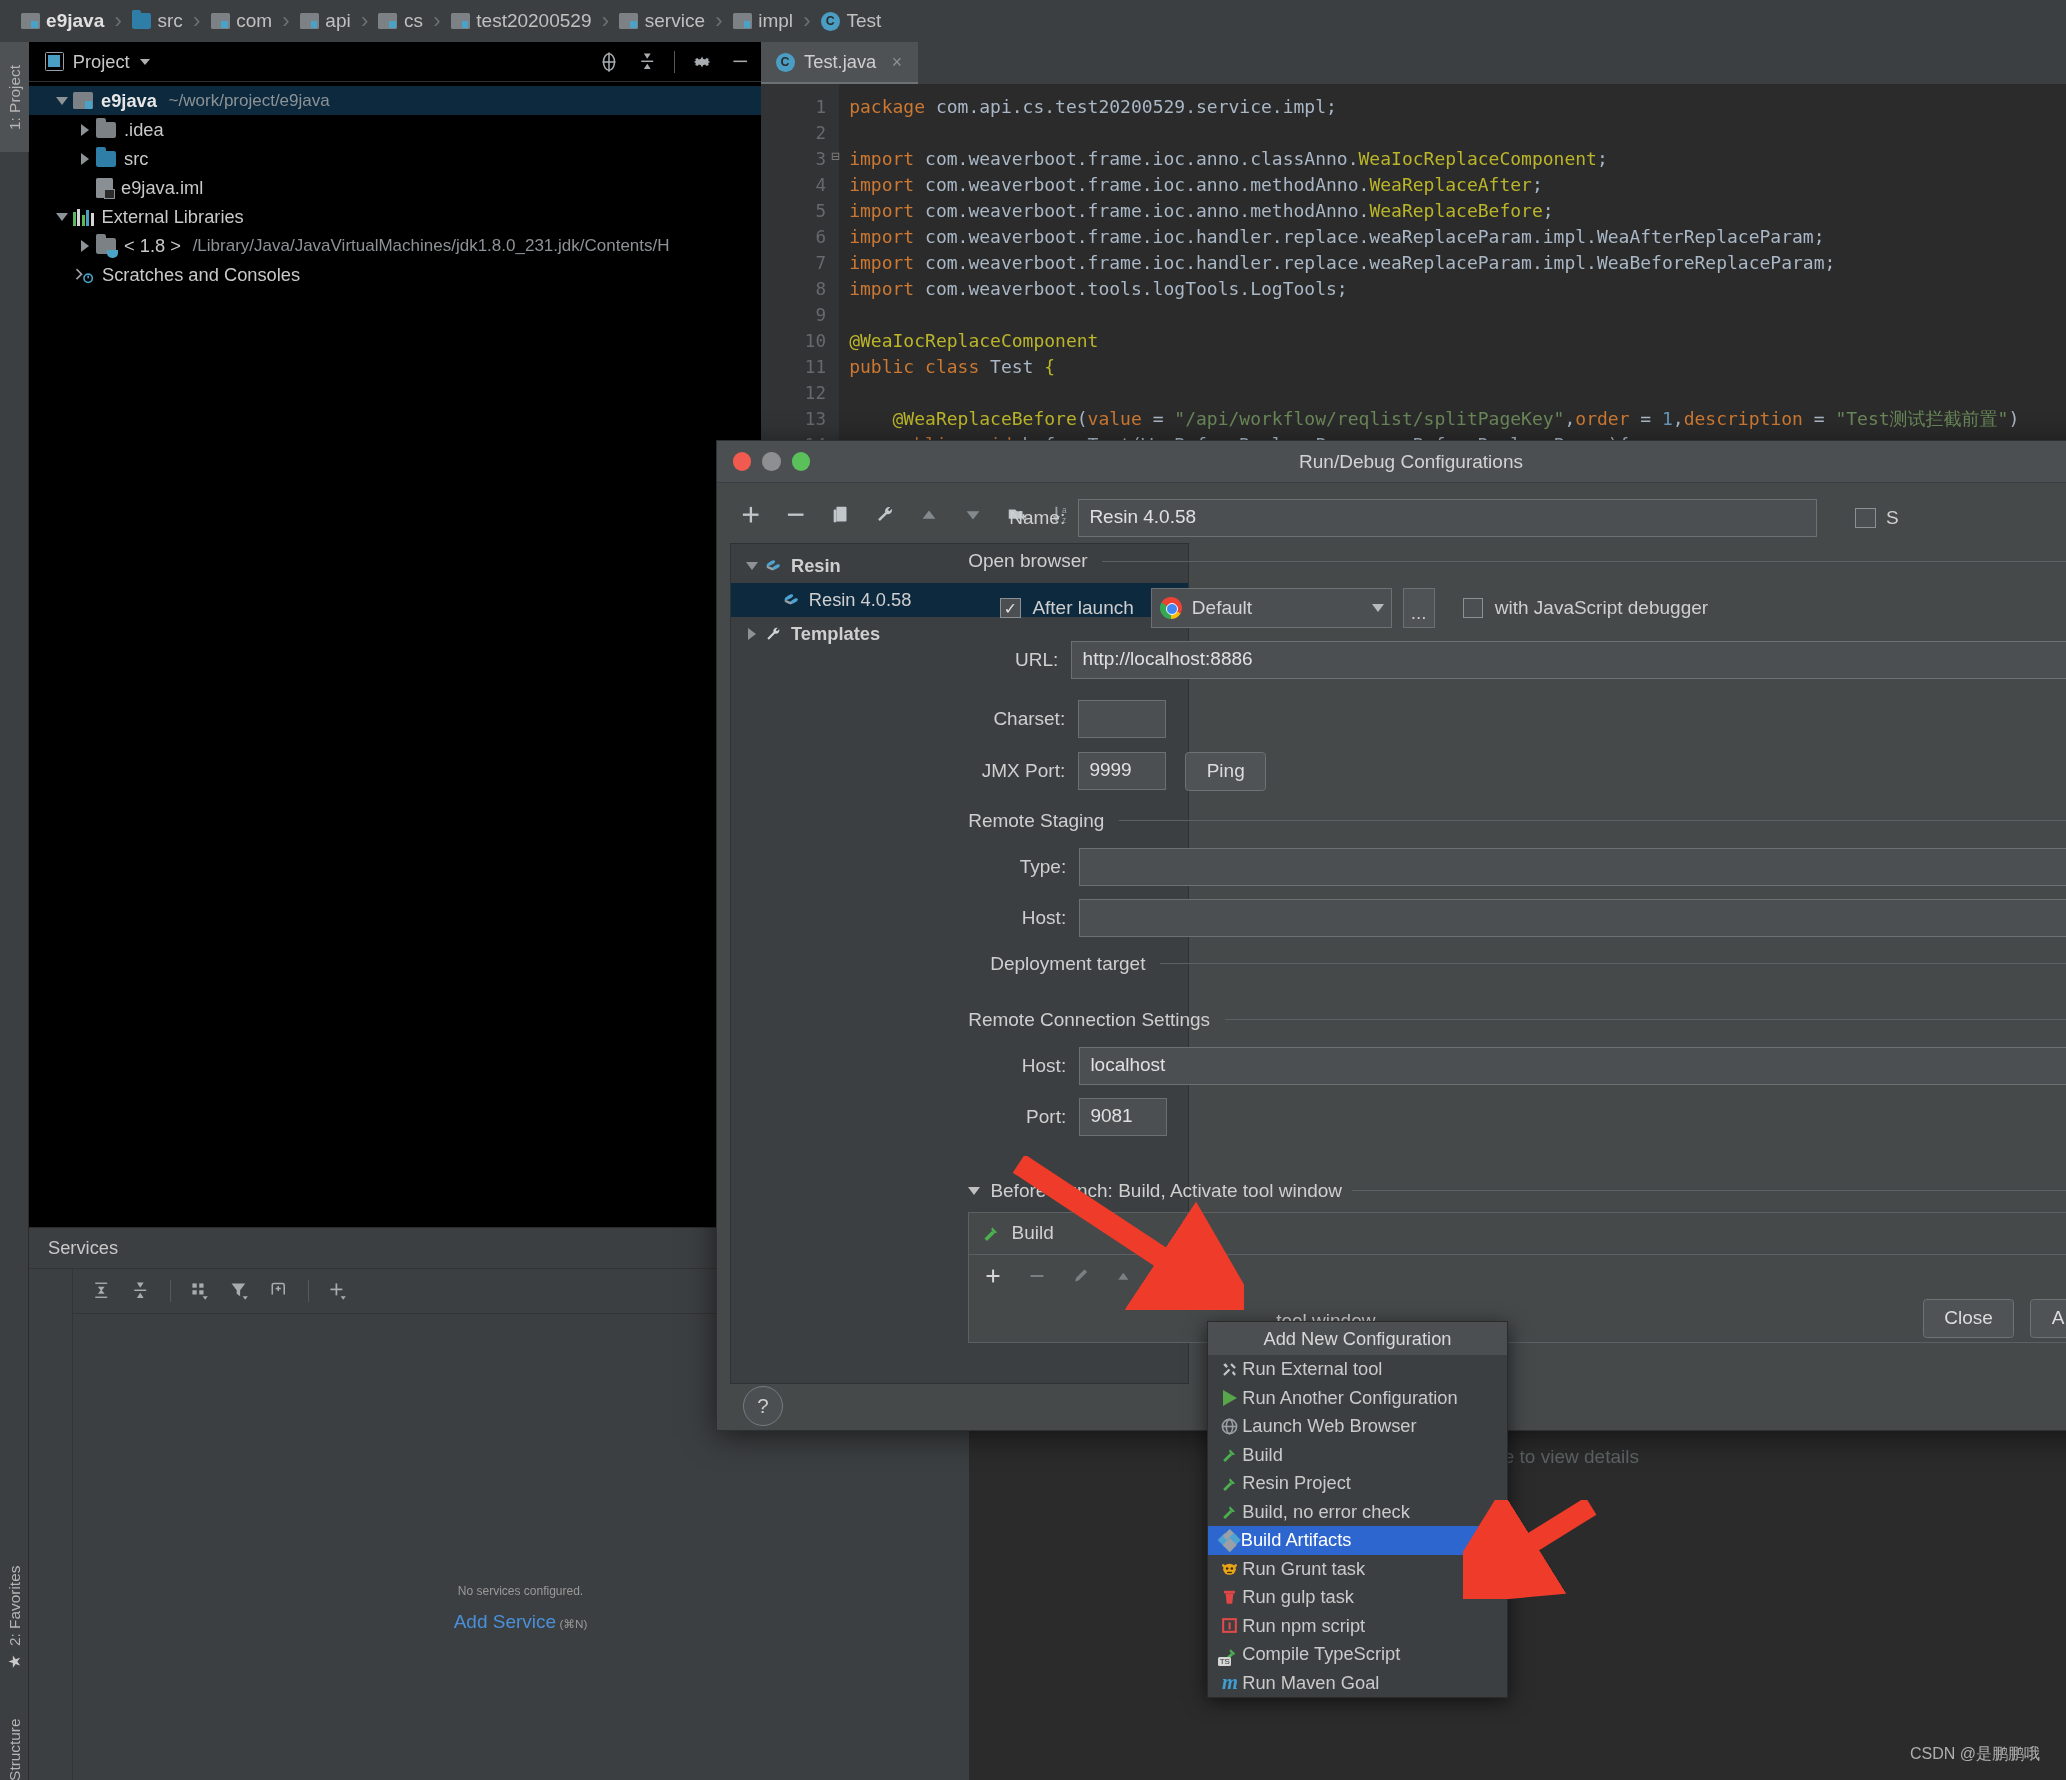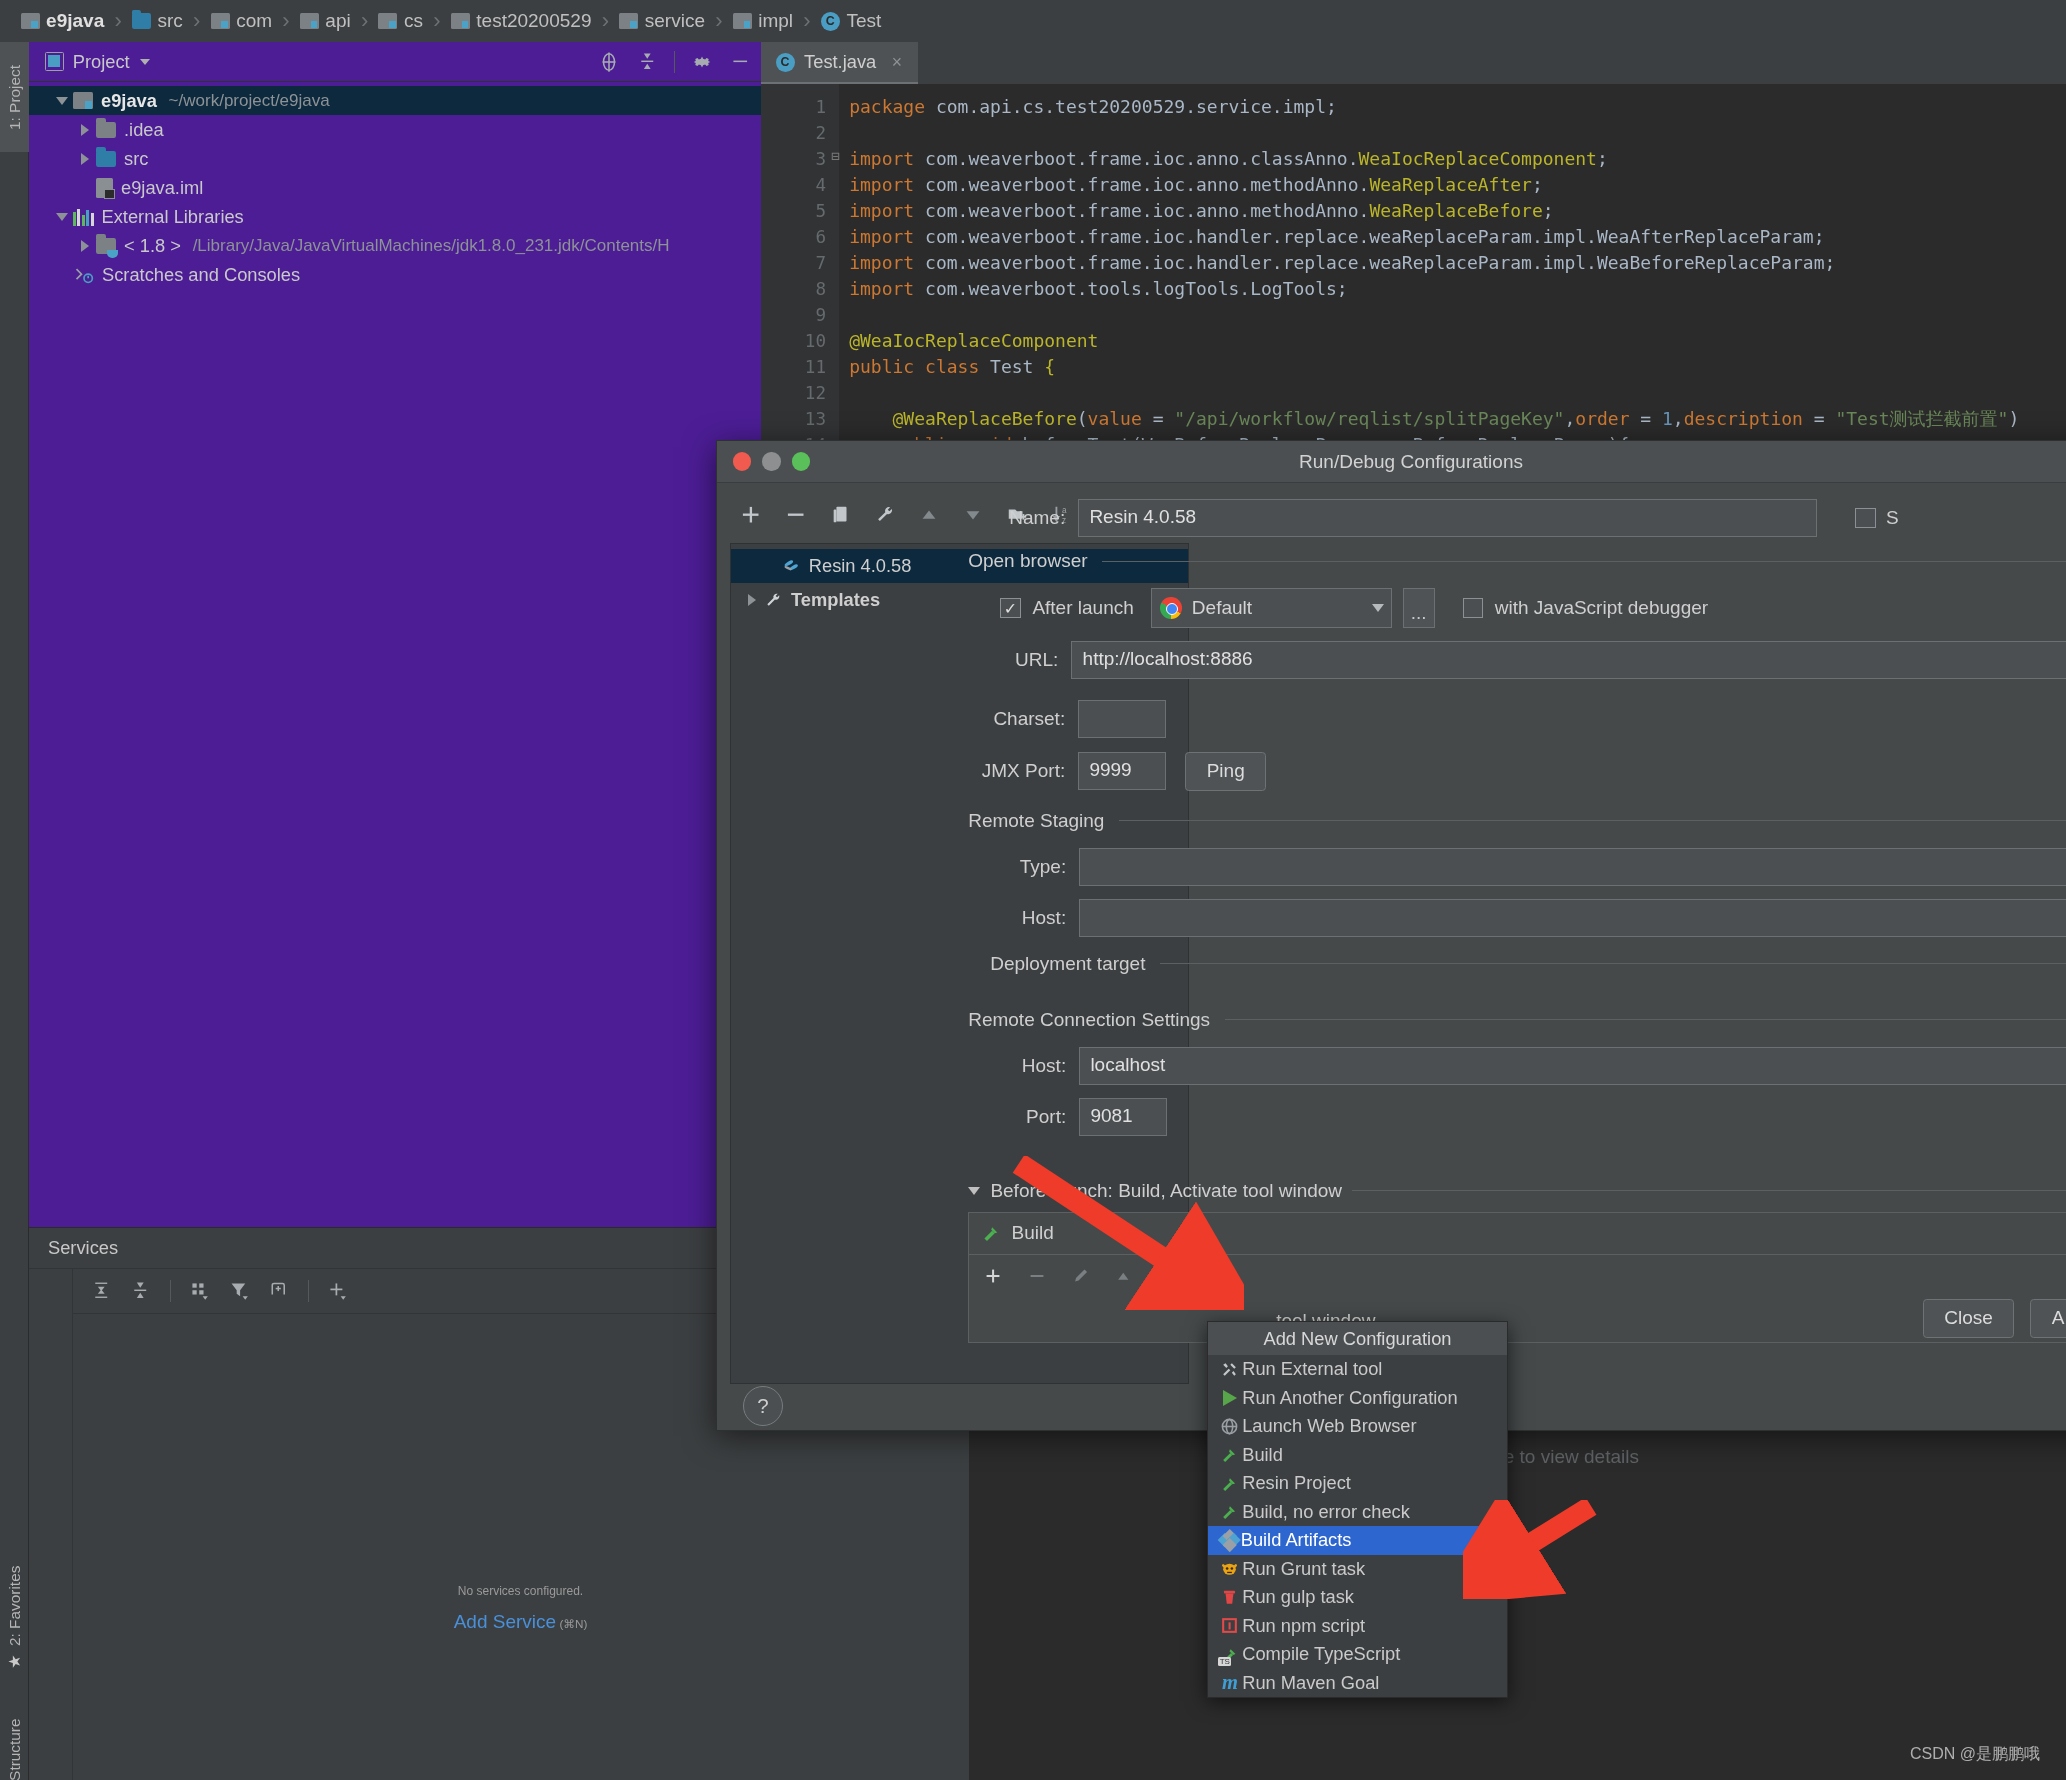--- a/index.html
+++ b/index.html
@@ -42,21 +42,21 @@
   }
   .vtab.active { background: #4e5254; }
   #vtab-project { top: 0px; height: 110px; }
   #vtab-favorites { top: 1507px; height: 139px; }
   #vtab-structure { top: 1650px; height: 132px; }
   .star-glyph { font-size: 16px; color: #c9c9c9; transform: rotate(90deg); }
 
   
   .project-panel {
     position: absolute; left: 29px; top: 42px; width: 732px; height: 1185px;
-    background: #4c1d95;
+    background: #000000;
   }
   .panel-header {
     height: 40px; display: flex; align-items: center; padding: 0 10.2px 0 16px;
     border-bottom: 0.7px solid #2f3132;
   }
   .panel-header .ptitle { font-size: 18.3px; color: #c8c8c8; margin-left: 8.8px; }
   .ic-projwin { width: 19px; height: 19px; border: 1.5px solid #9aa0a6; border-radius: 1.5px; position: relative; }
   .ic-projwin::after { content:""; position:absolute; left:2.2px; top:2.2px; width: 11.7px; height: 11.7px; background: #4a9ec4; }
   .caret-down { width:0;height:0;border-left:5.9px solid transparent;border-right:5.9px solid transparent;border-top:6.6px solid #b0b0b0; margin-left: 10.2px;}
   .hdr-actions { margin-left: auto; display: flex; align-items: center; gap: 16px; }
@@ -500,20 +500,37 @@
                 <rect x="18" y="11" width="2" height="6"></rect>
               </svg></span>
           <span><svg width="22" height="22" viewBox="0 0 24 24" fill="#9aa0a4">
                 <polygon points="7,20 3,13 11,13"></polygon>
                 <rect x="6" y="3" width="2" height="12"></rect>
                 <text x="13" y="10" font-size="9" fill="#9aa0a4" font-family="sans-serif">a</text>
                 <text x="13" y="21" font-size="9" fill="#9aa0a4" font-family="sans-serif">z</text>
               </svg></span>
         </div>
         <div class="cfg-tree">
+          <div class="cfg-row bold">
+            <span class="tw">
+                <i class="tri-down"></i>
+              </span>
+            <span class="resin-ic">
+              <svg width="20.5" height="19" viewBox="0 0 24 24">
+                  <g fill="#4fa3d1">
+                    <ellipse cx="9" cy="8" rx="6" ry="2.2" transform="rotate(-30 9 8)"></ellipse>
+                    <ellipse cx="15" cy="13" rx="6" ry="2.2" transform="rotate(-30 15 13)"></ellipse>
+                  </g>
+                  <g fill="#9aa0a6">
+                    <ellipse cx="8" cy="14" rx="5" ry="1.6" transform="rotate(25 8 14)"></ellipse>
+                  </g>
+                </svg>
+            </span>
+            <span style="margin-left:7.3px">Resin</span>
+          </div>
           <div class="cfg-row cfg-indent sel">
             <span class="resin-ic">
               <svg width="20.5" height="19" viewBox="0 0 24 24">
                   <g fill="#4fa3d1">
                     <ellipse cx="9" cy="8" rx="6" ry="2.2" transform="rotate(-30 9 8)"></ellipse>
                     <ellipse cx="15" cy="13" rx="6" ry="2.2" transform="rotate(-30 15 13)"></ellipse>
                   </g>
                   <g fill="#9aa0a6">
                     <ellipse cx="8" cy="14" rx="5" ry="1.6" transform="rotate(25 8 14)"></ellipse>
                   </g>

